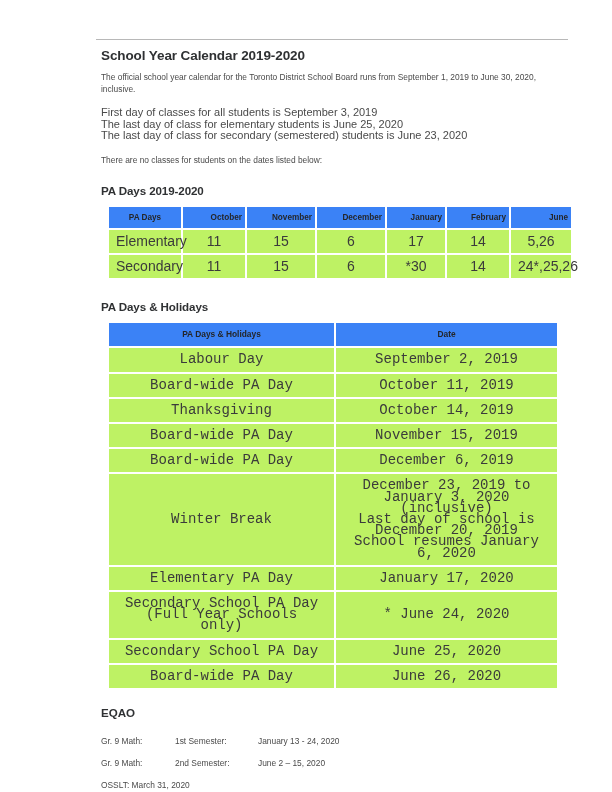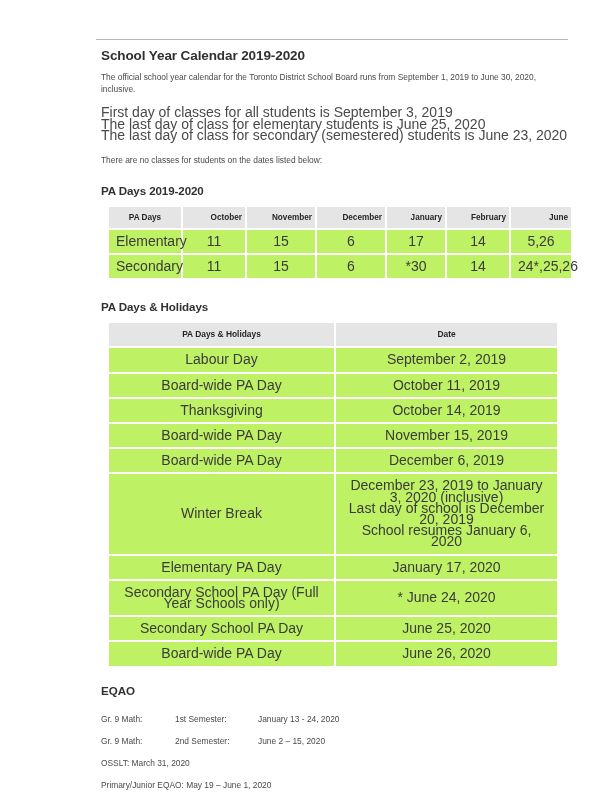--- a/index.html
+++ b/index.html
@@ -49,21 +49,21 @@
 
   p.intro {
     font-size: 8.4px;
     line-height: 11.6px;
     color: #4a4a4a;
     margin: 0 0 12px 0;
     width: 455px;
   }
 
   .line-list {
-    font-size: 14px;
+    font-size: 11px;
     line-height: 11.6px;
     color: #4a4a4a;
     margin: 8px 0 13px 0;
   }
   .line-list div { white-space: nowrap; }
 
   p.note {
     font-size: 8.4px;
     line-height: 11.6px;
     color: #4a4a4a;
@@ -90,21 +90,21 @@
     background: #bef264;
     padding: 5px 7px;
     font-size: 14px;
     color: #3b3b3b;
     text-align: center;
     font-weight: normal;
     vertical-align: middle;
     line-height: 11.2px;
   }
   table th, table td.headcell {
-    background: #e5e5e5;
+    background: #3b82f6;
     font-weight: bold;
     color: #24262a;
   }
 
   
   #pa-days-table { width: 446px; }
   #pa-days-table th { text-align: right; font-size: 8.2px; padding: 5px 3px;}
   #pa-days-table th.first { text-align: center; }
   #pa-days-table td { padding: 6px 7px; }
   #pa-days-table col.c0 { width: 72px; }
@@ -113,21 +113,21 @@
   #pa-days-table col.c3 { width: 68px; }
   #pa-days-table col.c4 { width: 58px; }
   #pa-days-table col.c5 { width: 62px; }
   #pa-days-table col.c6 { width: 60px; }
 
   
   #holidays-table { width: 446px; margin-top: 2px; }
   #holidays-table col.h0 { width: 225px; }
   #holidays-table col.h1 { width: 221px; }
   #holidays-table th { text-align: center; padding: 6px 7px; font-size: 8.4px; }
-  #holidays-table td { padding: 6px 12px; height: 11px; }
+  #holidays-table td { padding: 6px 12px; height: 11px; font-family: Liberation Mono, monospace; }
   #holidays-table td.tall { height: 40px; }
   #holidays-table td .ml { display: block; }
 
   .spacer-16 { height: 16px; }
   .spacer-20 { height: 20px; }
 
   
   h2.eqao-title {
     font-size: 11.6px;
     font-weight: bold;

